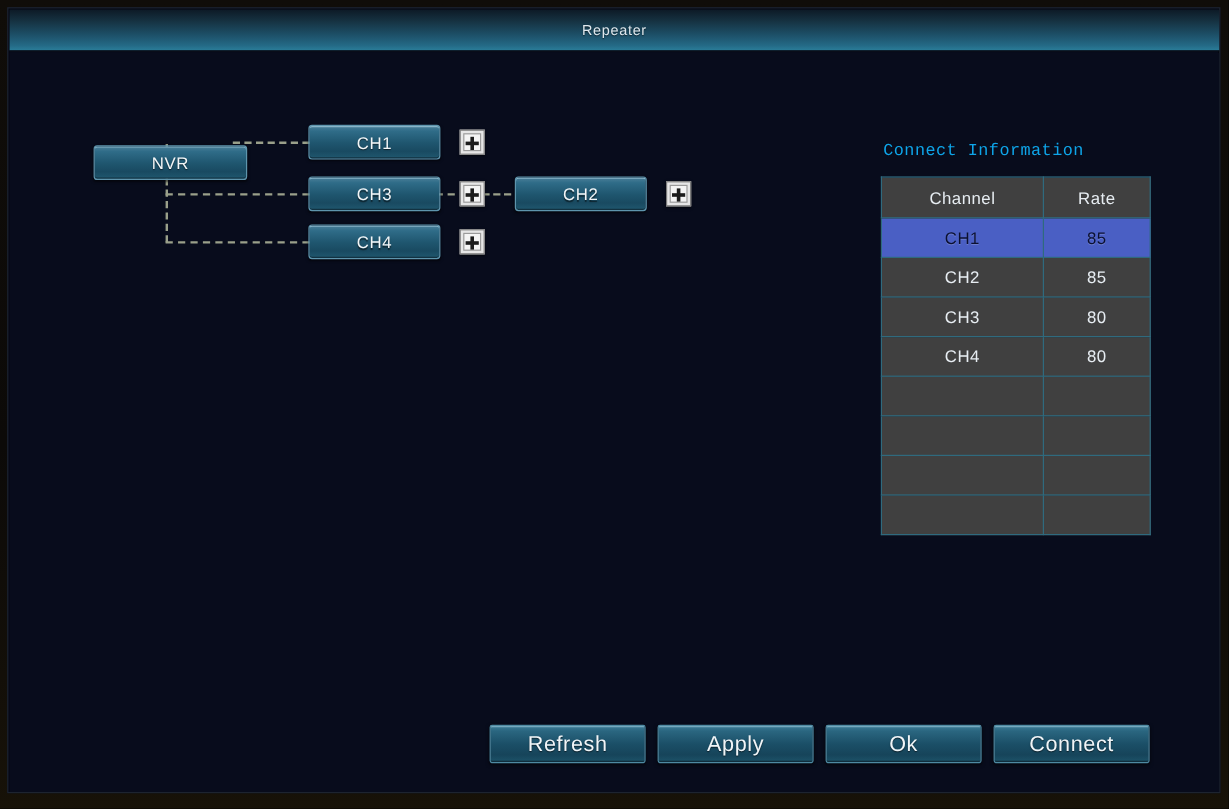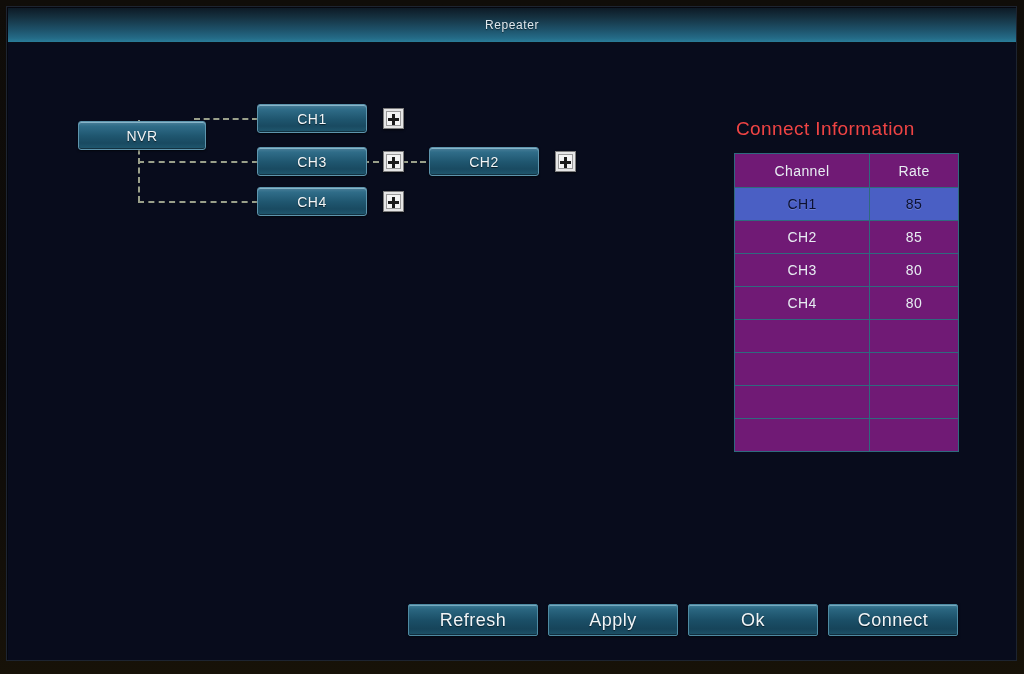--- a/index.html
+++ b/index.html
@@ -146,39 +146,40 @@
   }
 
   
   #connect-panel {
     position: absolute;
     left: 726px;
     top: 74px;
     width: 230px;
   }
   #connect-title {
-    color: #ef4444;
-    font-size: 19px;
+    color: #0ea5e9;
+    font-size: 14px;
     letter-spacing: 0.4px;
     margin-bottom: 13px;
     padding-left: 2px;
+    font-family: Liberation Mono, monospace;
   }
   #info-table {
     width: 224px;
     border-collapse: collapse;
     table-layout: fixed;
   }
   #info-table th, #info-table td {
     border: 1px solid #2f6a7e;
     height: 33px;
     text-align: center;
     font-weight: normal;
     font-size: 14px;
     color: #e7edf2;
-    background: #701a75;
+    background: #404040;
     letter-spacing: 0.4px;
   }
   #info-table th { height: 34px; }
   #info-table col.c-channel { width: 135px; }
   #info-table col.c-rate { width: 89px; }
   #info-table tr.selected td {
     background: #4a5fc4;
     color: #0b1030;
     text-shadow: 0 1px 0 rgba(255,255,255,.18);
   }

